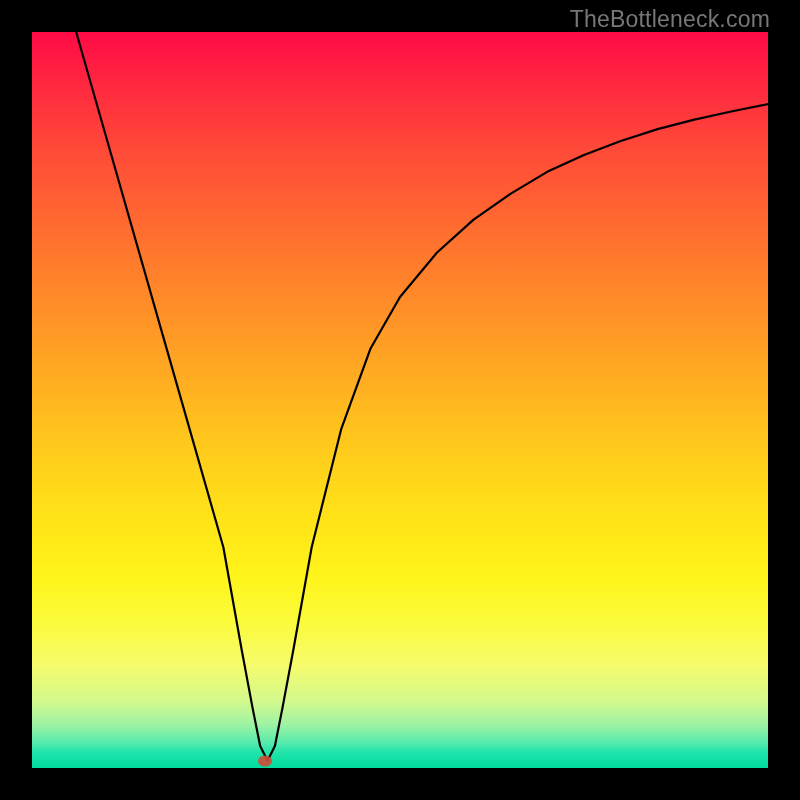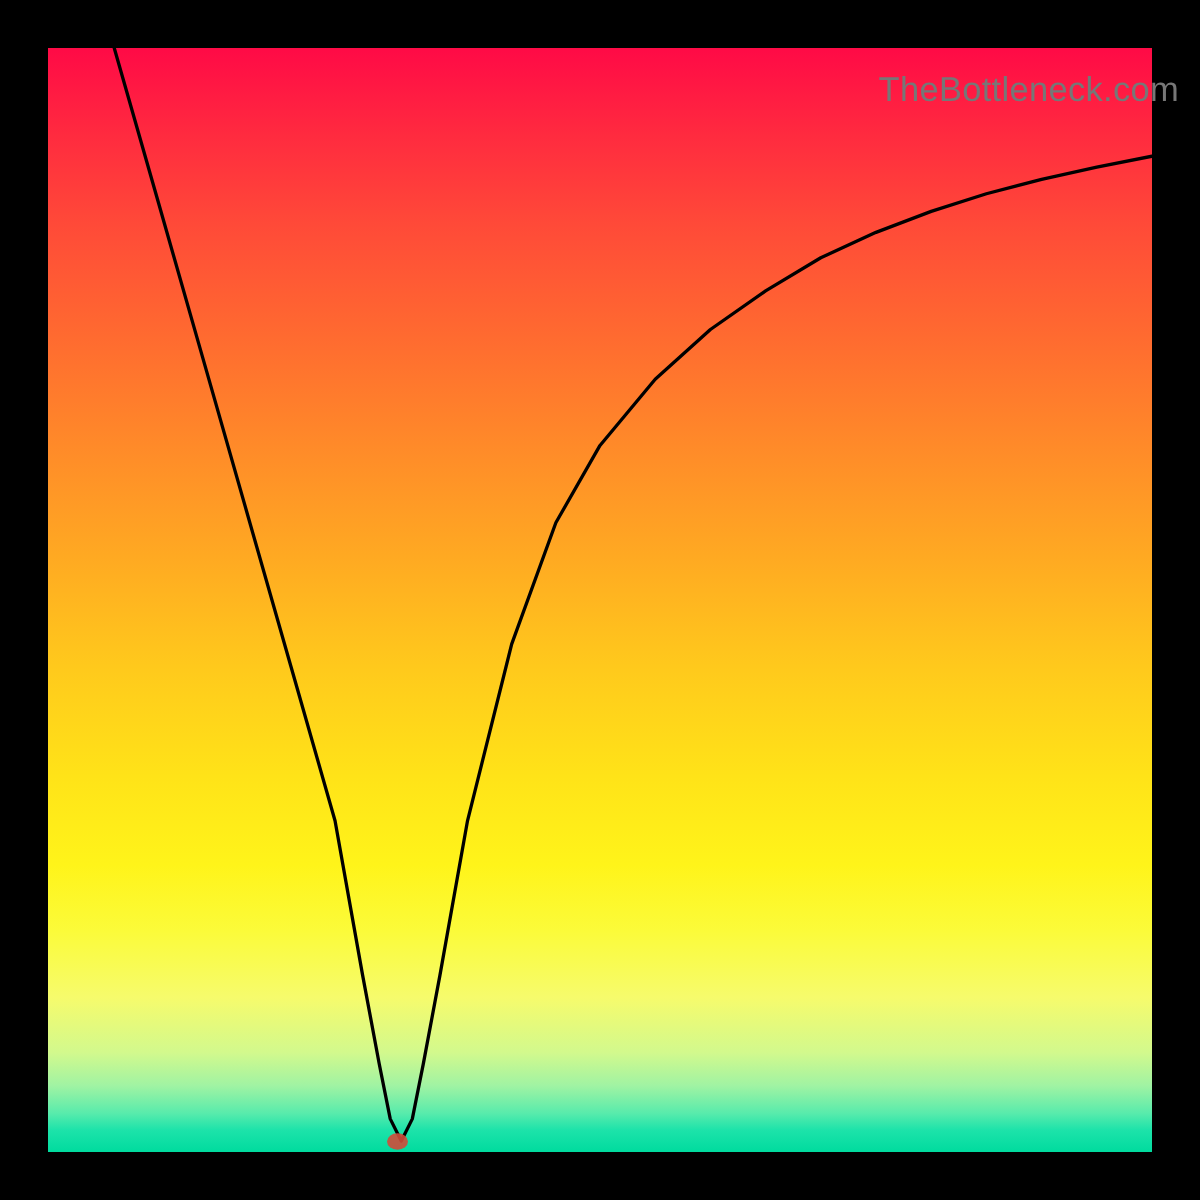--- a/index.html
+++ b/index.html
@@ -49,26 +49,25 @@
     width: 14px;
     height: 11px;
     border-radius: 50%;
     background: #cf4b3a;
     opacity: 0.9;
     transform: translate(-50%, -50%);
   }
   .watermark {
     position: absolute;
     top: 6px;
-    right: 14px;
+    right: 30px;
     color: #777;
     font-size: 23px;
     font-weight: 400;
     letter-spacing: 0.2px;
-    margin-top: 40px;
   }
 </style>
 </head>
 <body>
 
 <div class="plot-area">
   <svg class="curve" viewBox="0 0 736 736" preserveAspectRatio="none">
     <path id="curve-path" d="M44.16 0.00 L73.60 103.04 L103.04 206.08 L132.48 309.12 L161.92 412.16 L191.36 515.20 L209.76 618.24 L220.80 677.12 L228.16 713.92 L235.52 728.64 L242.88 713.92 L250.24 677.12 L261.28 618.24 L279.68 515.20 L309.12 397.44 L338.56 316.48 L368.00 264.96 L404.80 220.80 L441.60 187.68 L478.40 161.92 L515.20 139.84 L552.00 122.91 L588.80 108.93 L625.60 97.15 L662.40 87.58 L699.20 79.49 L736.00 72.13" fill="none" stroke="#000" stroke-width="2.2" stroke-linecap="round" stroke-linejoin="round"></path>
   </svg>
   <div class="dot" id="marker" style="left: 233.312px; top: 728.64px;"></div>

